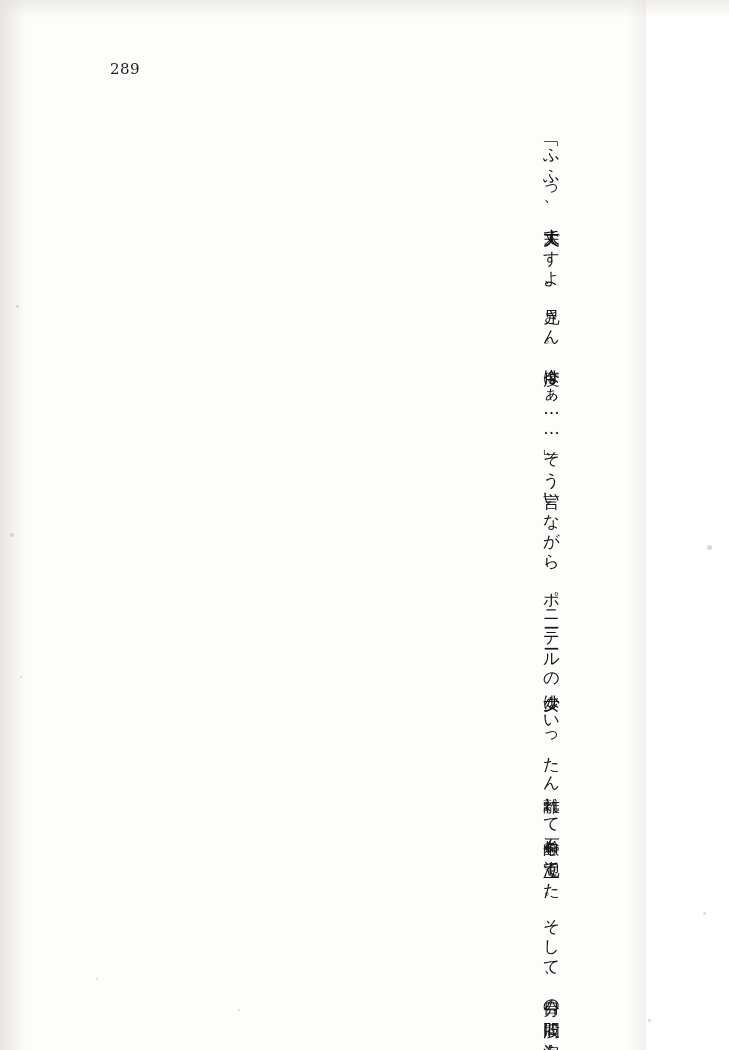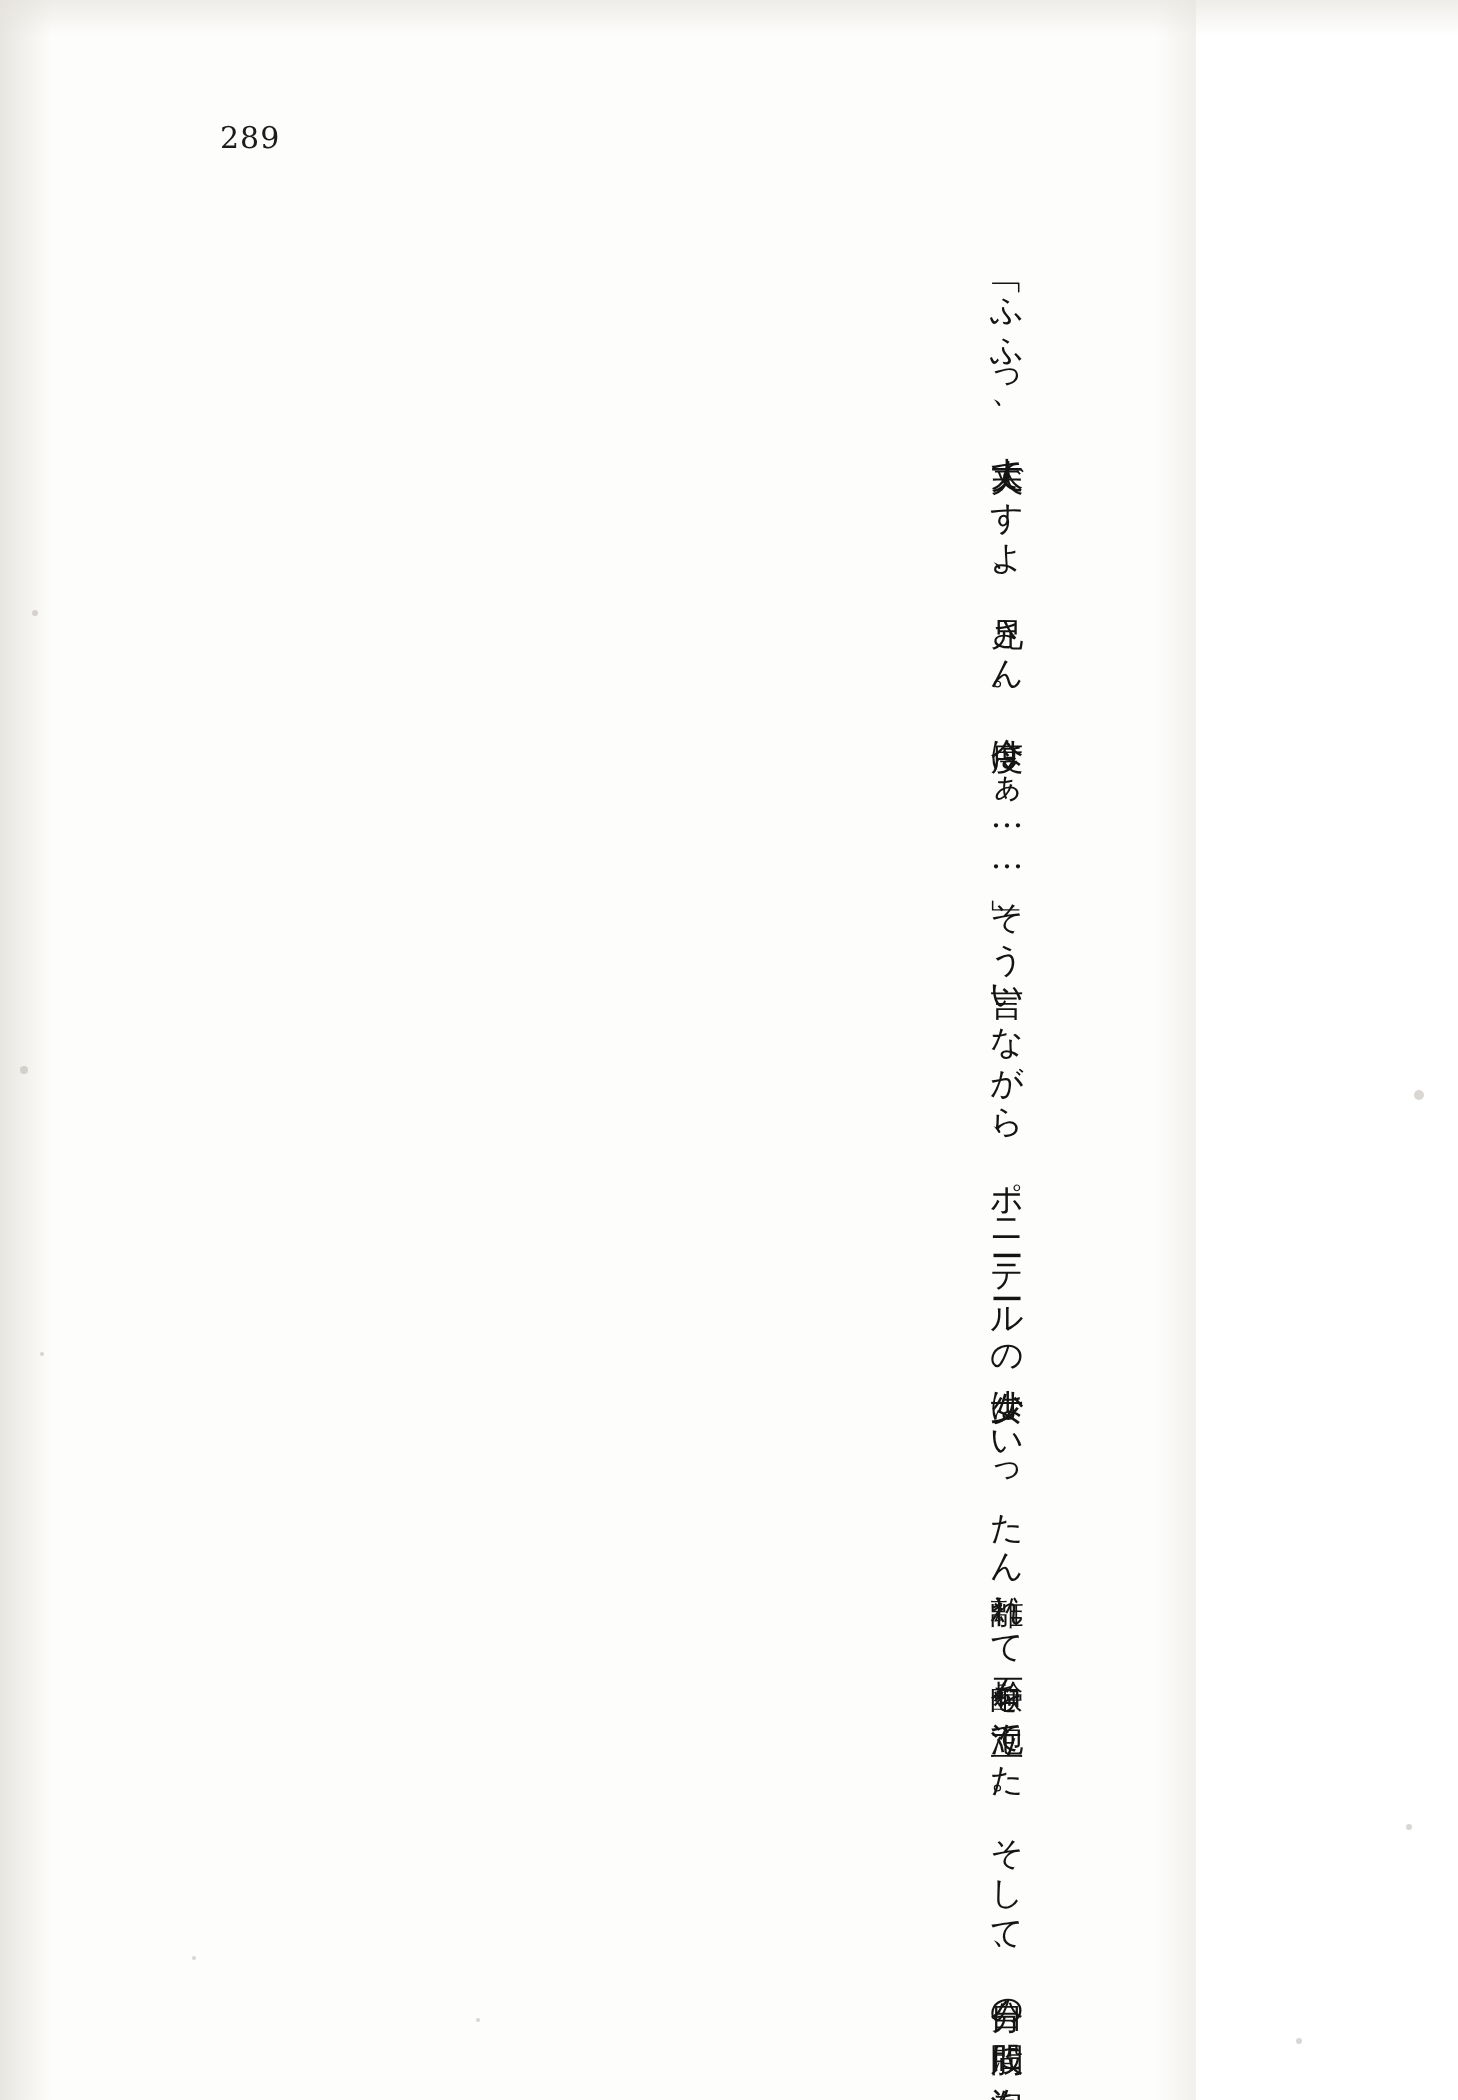--- a/index.html
+++ b/index.html
@@ -8,21 +8,21 @@
     background: #ffffff;
   }
   body {
     width: 729px;
     height: 1050px;
     overflow: hidden;
     font-family: "DejaVu Serif", "Liberation Serif", serif;
   }
   .page {
     position: relative;
-    width: 598px;
+    width: 646px;
     height: 1050px;
     background: #fdfdfb;
   }
   .page-number {
     position: absolute;
     top: 60px;
     left: 110px;
     font-size: 15px;
     color: #1c1c1c;
     letter-spacing: 0.5px;

